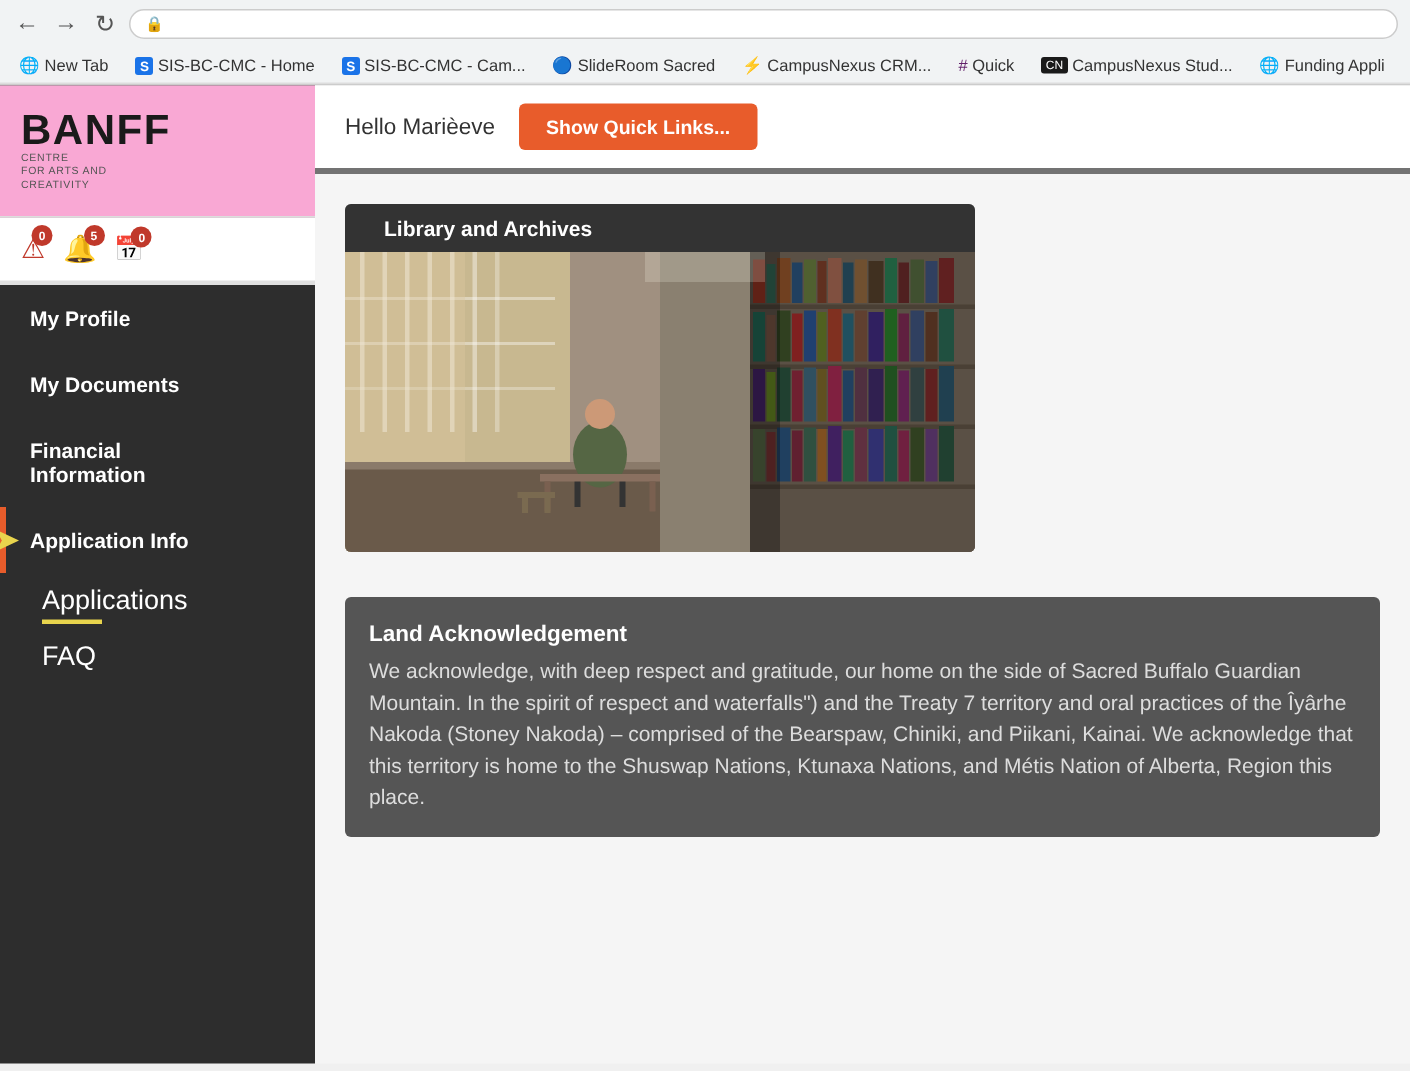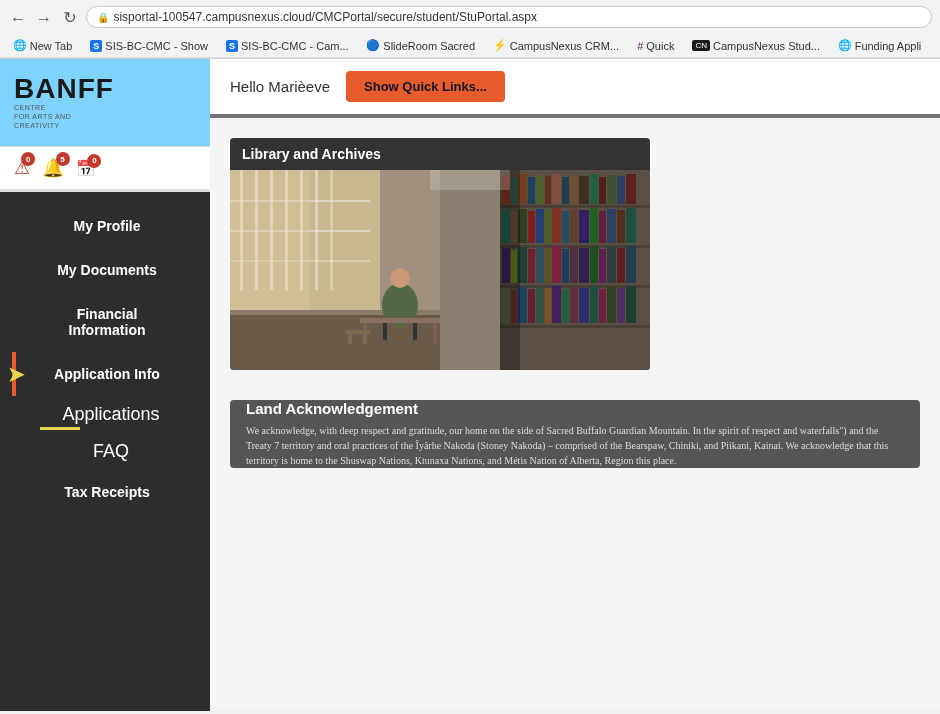--- a/index.html
+++ b/index.html
@@ -14,82 +14,81 @@
     
     
     .bookmarks-bar { display: flex; align-items: center; padding: 3px 8px; gap: 8px; background: #f1f3f4; border-bottom: 1px solid #ddd; font-size: 11px; }
     .bookmark-item { display: flex; align-items: center; gap: 3px; padding: 2px 5px; border-radius: 3px; cursor: pointer; white-space: nowrap; color: #333; }
 
     
     .page-container { display: flex; height: calc(714px - 62px); }
 
     
     .sidebar { width: 210px; background: #2d2d2d; color: white; flex-shrink: 0; display: flex; flex-direction: column; }
-    .logo-area { padding: 16px 14px; background: #7dd3fc; border-bottom: 1px solid #ddd; }
+    .logo-area { padding: 16px 14px; background: #f9a8d4; border-bottom: 1px solid #ddd; }
     .logo-banff { font-size: 28px; font-weight: 900; color: #1a1a1a; letter-spacing: 1px; line-height: 1; }
     .logo-sub { font-size: 7px; color: #555; line-height: 1.3; text-transform: uppercase; letter-spacing: 0.5px; }
     .notification-bar { display: flex; align-items: center; gap: 12px; padding: 10px 14px; background: white; border-bottom: 3px solid #e0e0e0; }
     .notif-icon { position: relative; display: flex; align-items: center; justify-content: center; cursor: pointer; }
     .notif-badge { position: absolute; top: -5px; right: -5px; background: #c0392b; color: white; border-radius: 50%; width: 14px; height: 14px; font-size: 8px; display: flex; align-items: center; justify-content: center; font-weight: bold; }
     .icon-bell { font-size: 18px; color: #333; }
     .icon-warning { font-size: 18px; color: #c0392b; }
     .icon-calendar { font-size: 16px; color: #555; }
 
-    .nav-menu { padding: 12px; text-align: center; }
+    .nav-menu { padding: 0; }
     .nav-item { padding: 14px 16px; cursor: pointer; color: #fff; font-weight: bold; font-size: 14px; border-left: 4px solid transparent; }
     .nav-item.active { border-left: 4px solid #e85c2b; }
     .nav-sub-item { padding: 8px 16px 8px 28px; cursor: pointer; color: #ffffff; font-size: 18px; font-weight: normal; position: relative; }
     .nav-sub-item.has-underline::after { content: ''; position: absolute; bottom: 4px; left: 28px; width: 40px; height: 2px; background: #e8d44d; }
     .nav-item-with-arrow { position: relative; }
 
     
     .main-content { flex: 1; background: #f5f5f5; overflow-y: auto; }
     .top-bar { background: white; padding: 12px 20px; display: flex; align-items: center; gap: 16px; border-bottom: 4px solid #737373; }
     .greeting { font-size: 15px; color: #333; }
-    .quick-links-btn { background: #e85c2b; color: #0f172a; border: none; padding: 8px 18px; border-radius: 4px; font-size: 13px; font-weight: bold; cursor: pointer; }
+    .quick-links-btn { background: #e85c2b; color: #ffffff; border: none; padding: 8px 18px; border-radius: 4px; font-size: 13px; font-weight: bold; cursor: pointer; }
 
     .content-area { padding: 20px; }
 
     
     .library-card { background: #555; border-radius: 4px; overflow: hidden; width: 420px; margin-bottom: 30px; }
-    .library-card-header { background: rgba(0,0,0,0.4); padding: 8px 12px; }
+    .library-card-header { background: rgba(0,0,0,0.4); padding: 8px 26px; }
     .library-card-title { color: white; font-size: 14px; font-weight: bold; }
     .library-image { width: 420px; height: 200px; background: #888; position: relative; overflow: hidden; }
 
     
-    .land-ack { background: #555; border-radius: 4px; padding: 0 16px; color: white; }
+    .land-ack { background: #555; border-radius: 4px; padding: 16px 16px; color: white; }
     .land-ack-title { font-size: 15px; font-weight: bold; margin-bottom: 6px; }
-    .land-ack-text { font-size: 10px; line-height: 1.5; color: #ddd; font-family: Liberation Serif, serif; }
+    .land-ack-text { font-size: 14px; line-height: 1.5; color: #ddd; }
 
     
     ::-webkit-scrollbar { width: 6px; }
     ::-webkit-scrollbar-track { background: #f1f1f1; }
     ::-webkit-scrollbar-thumb { background: #aaa; border-radius: 3px; }
   </style>
 </head>
 <body>
 
 <div class="browser-chrome">
   <div class="browser-toolbar">
     <button class="nav-btn">←</button>
     <button class="nav-btn">→</button>
     <button class="nav-btn">↻</button>
     <div class="address-bar">
       <span class="address-lock">🔒</span>
-      <span>sisportal-100547.campusnexus.cloud/CMCPortal/secure/student/StuPortal.aspx</span>
     </div>
   </div>
   <div class="bookmarks-bar">
     <div class="bookmark-item">
       <span style="font-size:11px;">🌐</span>
       <span>New Tab</span>
     </div>
     <div class="bookmark-item">
       <span style="background:#1a73e8;color:white;font-size:9px;padding:1px 3px;border-radius:2px;font-weight:bold;">S</span>
-      <span>SIS-BC-CMC - Show</span>
+      <span>SIS-BC-CMC - Home</span>
     </div>
     <div class="bookmark-item">
       <span style="background:#1a73e8;color:white;font-size:9px;padding:1px 3px;border-radius:2px;font-weight:bold;">S</span>
       <span>SIS-BC-CMC - Cam...</span>
     </div>
     <div class="bookmark-item">
       <span style="font-size:11px;">🔵</span>
       <span>SlideRoom Sacred</span>
     </div>
     <div class="bookmark-item">
@@ -148,23 +147,20 @@
       <div class="nav-item active nav-item-with-arrow" style="position:relative;">
         <span style="position:absolute;left:-8px;color:#e8d44d;font-size:20px;top:50%;transform:translateY(-50%);">➤</span>
         <span>Application Info</span>
       </div>
       <div class="nav-sub-item has-underline">
         <span>Applications</span>
         <span style="position:absolute;bottom:3px;left:28px;width:40px;height:2px;background:#e8d44d;display:block;"></span>
       </div>
       <div class="nav-sub-item">
         <span>FAQ</span>
-      </div>
-      <div class="nav-item">
-        <span>Tax Receipts</span>
       </div>
     </div>
   </div>
 
   <div class="main-content">
     <div class="top-bar">
       <span class="greeting">Hello Marièeve</span>
       <button class="quick-links-btn">Show Quick Links...</button>
     </div>
 

